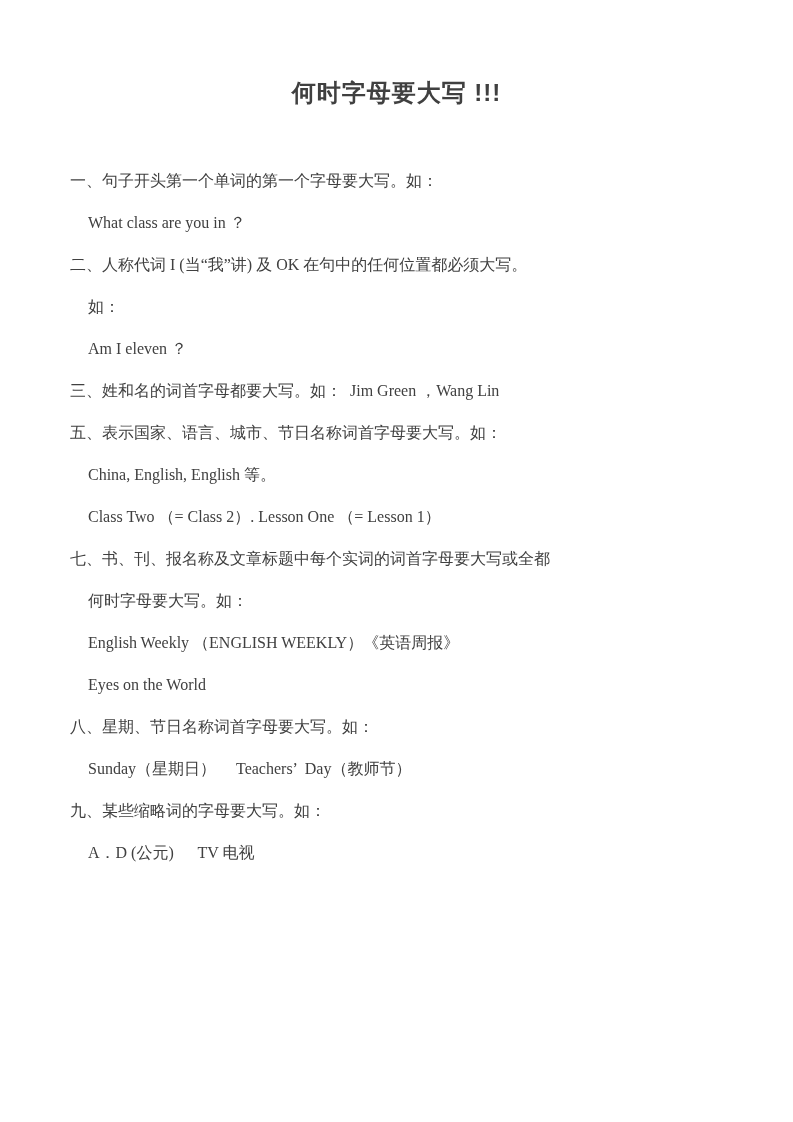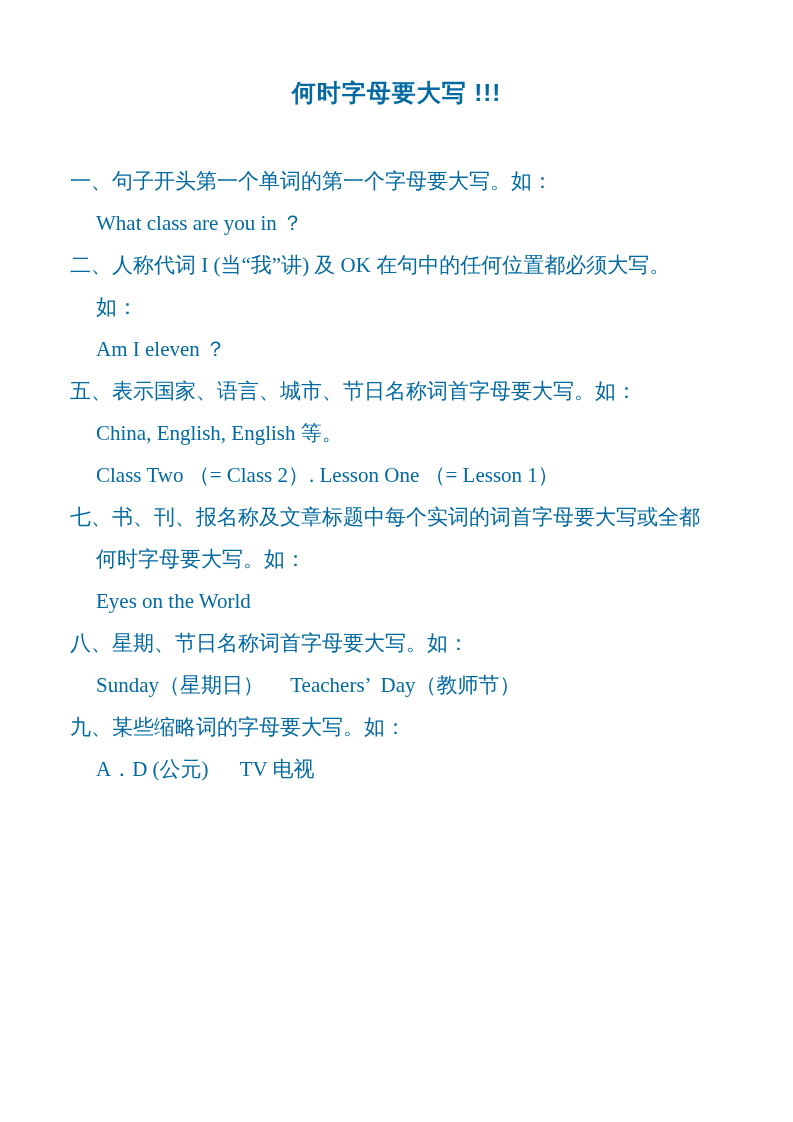--- a/index.html
+++ b/index.html
@@ -5,74 +5,77 @@
   html, body {
     margin: 0;
     padding: 0;
     background: #ffffff;
   }
   .page {
     position: relative;
     width: 793px;
     height: 1122px;
     background: #ffffff;
-    color: #0369a1;
+    color: #404040;
     overflow: hidden;
     font-family: "Liberation Serif", "DejaVu Serif", serif;
   }
   .doc {
     padding-top: 78px;
   }
   .doc-title {
     height: 30px;
     line-height: 30px;
     text-align: center;
     font-family: "Liberation Sans", "DejaVu Sans", sans-serif;
     font-weight: bold;
     font-size: 24px;
     letter-spacing: 1px;
     margin-bottom: 52px;
     white-space: pre;
   }
   .line {
     height: 42px;
     line-height: 42px;
-    font-size: 21px;
+    font-size: 16px;
     white-space: pre;
   }
   .line.item {
     padding-left: 70px;
   }
   .line.ex {
-    padding-left: 96px;
+    padding-left: 40px;
+    margin-left: 48px;
   }
 </style>
 </head>
 <body>
 
 <div class="page">
   <div class="doc">
 
     <div class="doc-title">何时字母要大写 !!!</div>
 
     <div class="line item">一、句子开头第一个单词的第一个字母要大写。如：</div>
     <div class="line ex">What class are you in ？</div>
 
     <div class="line item">二、人称代词 I (当“我”讲) 及 OK 在句中的任何位置都必须大写。</div>
     <div class="line ex">如：</div>
     <div class="line ex">Am I eleven ？</div>
 
+    <div class="line item">三、姓和名的词首字母都要大写。如：  Jim Green ，Wang Lin</div>
 
     <div class="line item">五、表示国家、语言、城市、节日名称词首字母要大写。如：</div>
     <div class="line ex">China, English, English 等。</div>
 
     <div class="line ex">Class Two （= Class 2）. Lesson One （= Lesson 1）</div>
 
     <div class="line item">七、书、刊、报名称及文章标题中每个实词的词首字母要大写或全都</div>
     <div class="line ex">何时字母要大写。如：</div>
+    <div class="line ex">English Weekly （ENGLISH WEEKLY）《英语周报》</div>
     <div class="line ex">Eyes on the World</div>
 
     <div class="line item">八、星期、节日名称词首字母要大写。如：</div>
     <div class="line ex">Sunday（星期日）     Teachers’  Day（教师节）</div>
 
     <div class="line item">九、某些缩略词的字母要大写。如：</div>
     <div class="line ex">A．D (公元)      TV 电视</div>
 
   </div>
 </div>

